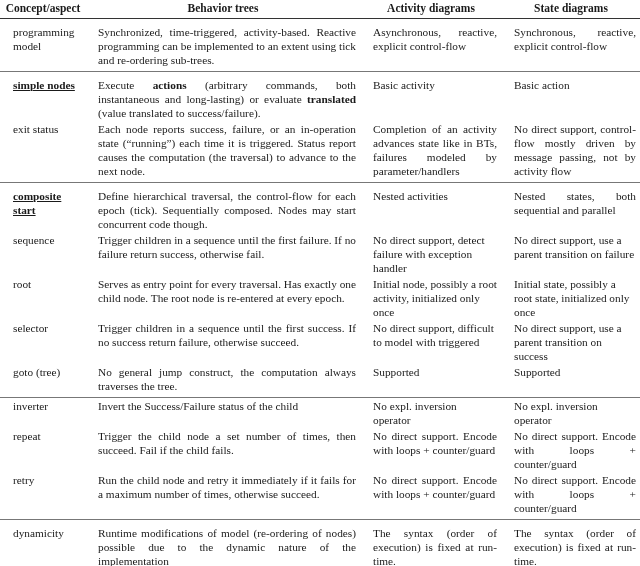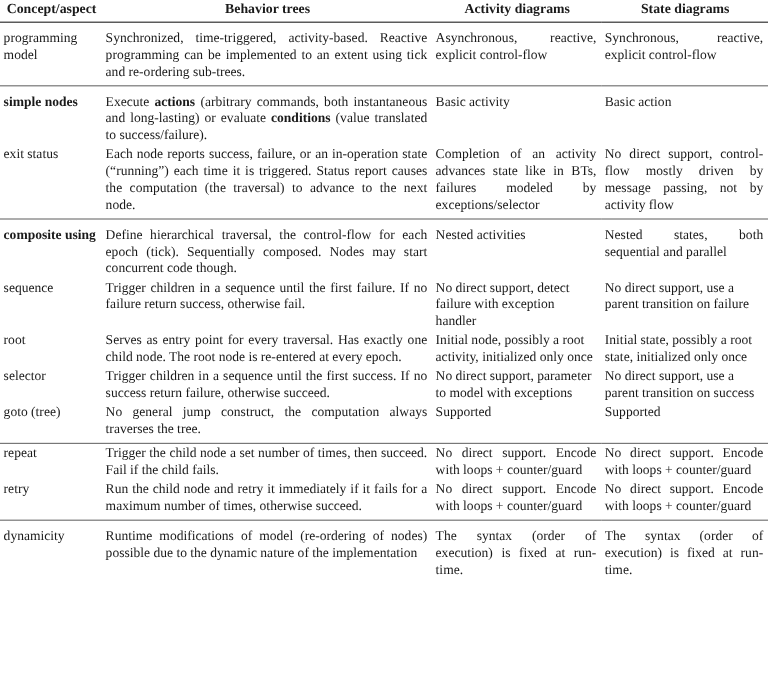--- a/index.html
+++ b/index.html
@@ -10,26 +10,26 @@
   }
   table { border-collapse: collapse; width: 640px; table-layout: fixed; }
   col.c0 { width: 85px; }
   col.c1 { width: 275px; }
   col.c2 { width: 141px; }
   col.c3 { width: 139px; }
   th {
     text-align: center; font-weight: bold; padding: 1px 4px 3px 5px;
     border-bottom: 1px solid #333; vertical-align: top; font-size: 11.5px;
   }
-  td { padding: 1px 4px 1px 3px; vertical-align: top; }
+  td { padding: 1px 4px 1px 13px; vertical-align: top; }
   td.j { text-align: justify; }
   tr.first td { padding-top: 6px; }
   tr.last td { padding-bottom: 4px; }
   tr.sep td { border-bottom: 1.5px solid #777; }
-  .bold { font-weight: bold; }
+  .bold { font-weight: bold; text-decoration: underline; }
 </style>
 </head>
 <body>
 
 <table>
   <colgroup>
       <col class="c0">
       <col class="c1">
       <col class="c2">
       <col class="c3">
@@ -46,62 +46,68 @@
 
     <tr class="first last sep">
       <td>programming model</td>
       <td class="j">Synchronized, time-triggered, activity-based. Reactive programming can be implemented to an extent using tick and re-ordering sub-trees.</td>
       <td class="j">Asynchronous, reactive, explicit control-flow</td>
       <td class="j">Synchronous, reactive, explicit control-flow</td>
     </tr>
 
     <tr class="first">
       <td class="bold">simple nodes</td>
-      <td class="j"><span>Execute </span><b>actions</b><span> (arbitrary commands, both instantaneous and long-lasting) or evaluate </span><b>conditions</b><span> (value translated to success/failure).</span></td>
+      <td class="j"><span>Execute </span><b>actions</b><span> (arbitrary commands, both instantaneous and long-lasting) or evaluate </span><b>translated</b><span> (value translated to success/failure).</span></td>
       <td class="j">Basic activity</td>
       <td class="j">Basic action</td>
     </tr>
     <tr class="last sep">
       <td>exit status</td>
       <td class="j">Each node reports success, failure, or an in-operation state (“running”) each time it is triggered. Status report causes the computation (the traversal) to advance to the next node.</td>
-      <td class="j">Completion of an activity advances state like in BTs, failures modeled by exceptions/selector</td>
+      <td class="j">Completion of an activity advances state like in BTs, failures modeled by parameter/handlers</td>
       <td class="j">No direct support, control-flow mostly driven by message passing, not by activity flow</td>
     </tr>
 
     <tr class="first">
-      <td class="bold">composite using</td>
+      <td class="bold">composite start</td>
       <td class="j">Define hierarchical traversal, the control-flow for each epoch (tick). Sequentially composed. Nodes may start concurrent code though.</td>
       <td class="j">Nested activities</td>
       <td class="j">Nested states, both sequential and parallel</td>
     </tr>
     <tr>
       <td>sequence</td>
       <td class="j">Trigger children in a sequence until the first failure. If no failure return success, otherwise fail.</td>
       <td>No direct support, detect failure with exception handler</td>
       <td>No direct support, use a parent transition on failure</td>
     </tr>
     <tr>
       <td>root</td>
       <td class="j">Serves as entry point for every traversal. Has exactly one child node. The root node is re-entered at every epoch.</td>
       <td>Initial node, possibly a root activity, initialized only once</td>
       <td>Initial state, possibly a root state, initialized only once</td>
     </tr>
     <tr>
       <td>selector</td>
       <td class="j">Trigger children in a sequence until the first success. If no success return failure, otherwise succeed.</td>
-      <td>No direct support, parameter to model with exceptions</td>
+      <td>No direct support, difficult to model with triggered</td>
       <td>No direct support, use a parent transition on success</td>
     </tr>
     <tr class="last sep">
       <td>goto (tree)</td>
       <td class="j">No general jump construct, the computation always traverses the tree.</td>
       <td>Supported</td>
       <td>Supported</td>
     </tr>
 
+    <tr>
+      <td>inverter</td>
+      <td>Invert the Success/Failure status of the child</td>
+      <td>No expl. inversion operator</td>
+      <td>No expl. inversion operator</td>
+    </tr>
     <tr>
       <td>repeat</td>
       <td class="j">Trigger the child node a set number of times, then succeed. Fail if the child fails.</td>
       <td class="j">No direct support. Encode with loops + counter/guard</td>
       <td class="j">No direct support. Encode with loops + counter/guard</td>
     </tr>
     <tr class="last sep">
       <td>retry</td>
       <td class="j">Run the child node and retry it immediately if it fails for a maximum number of times, otherwise succeed.</td>
       <td class="j">No direct support. Encode with loops + counter/guard</td>

